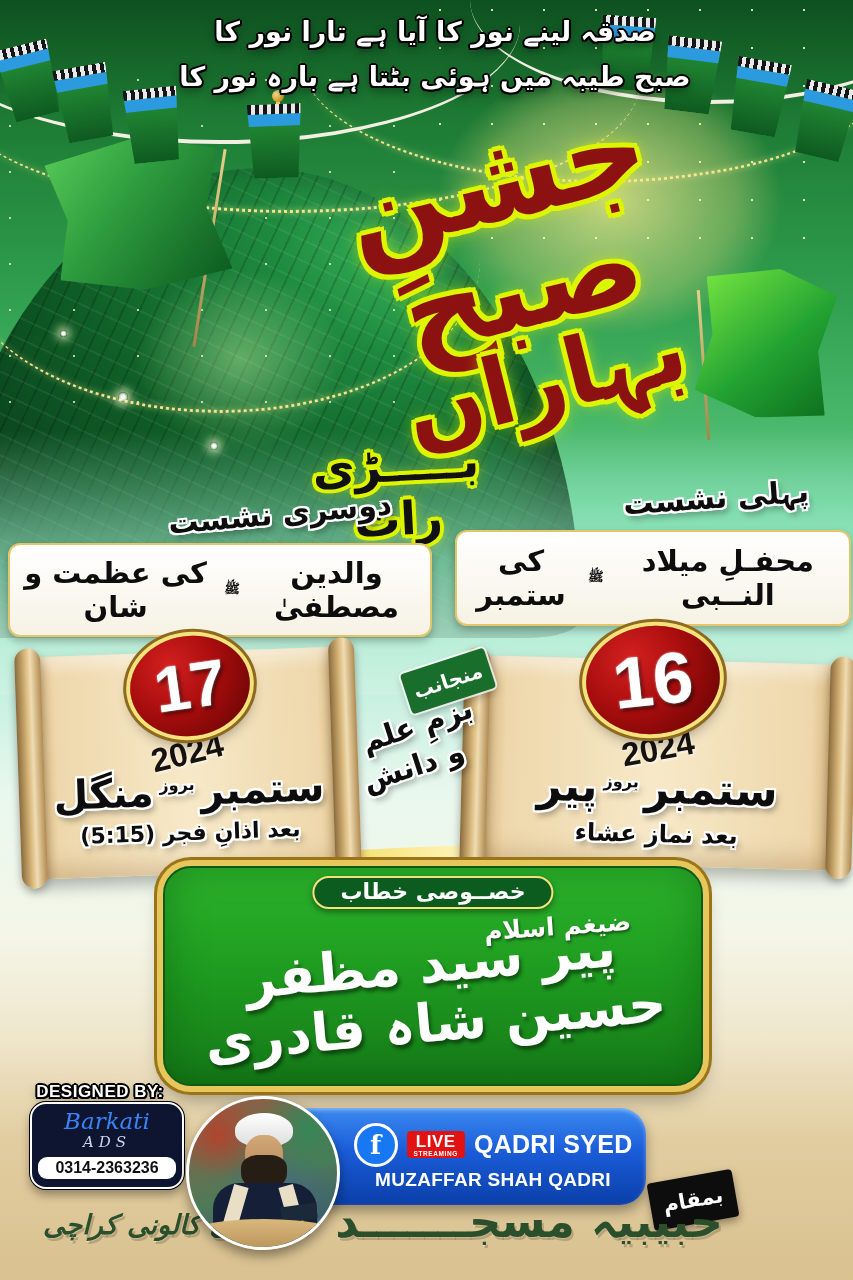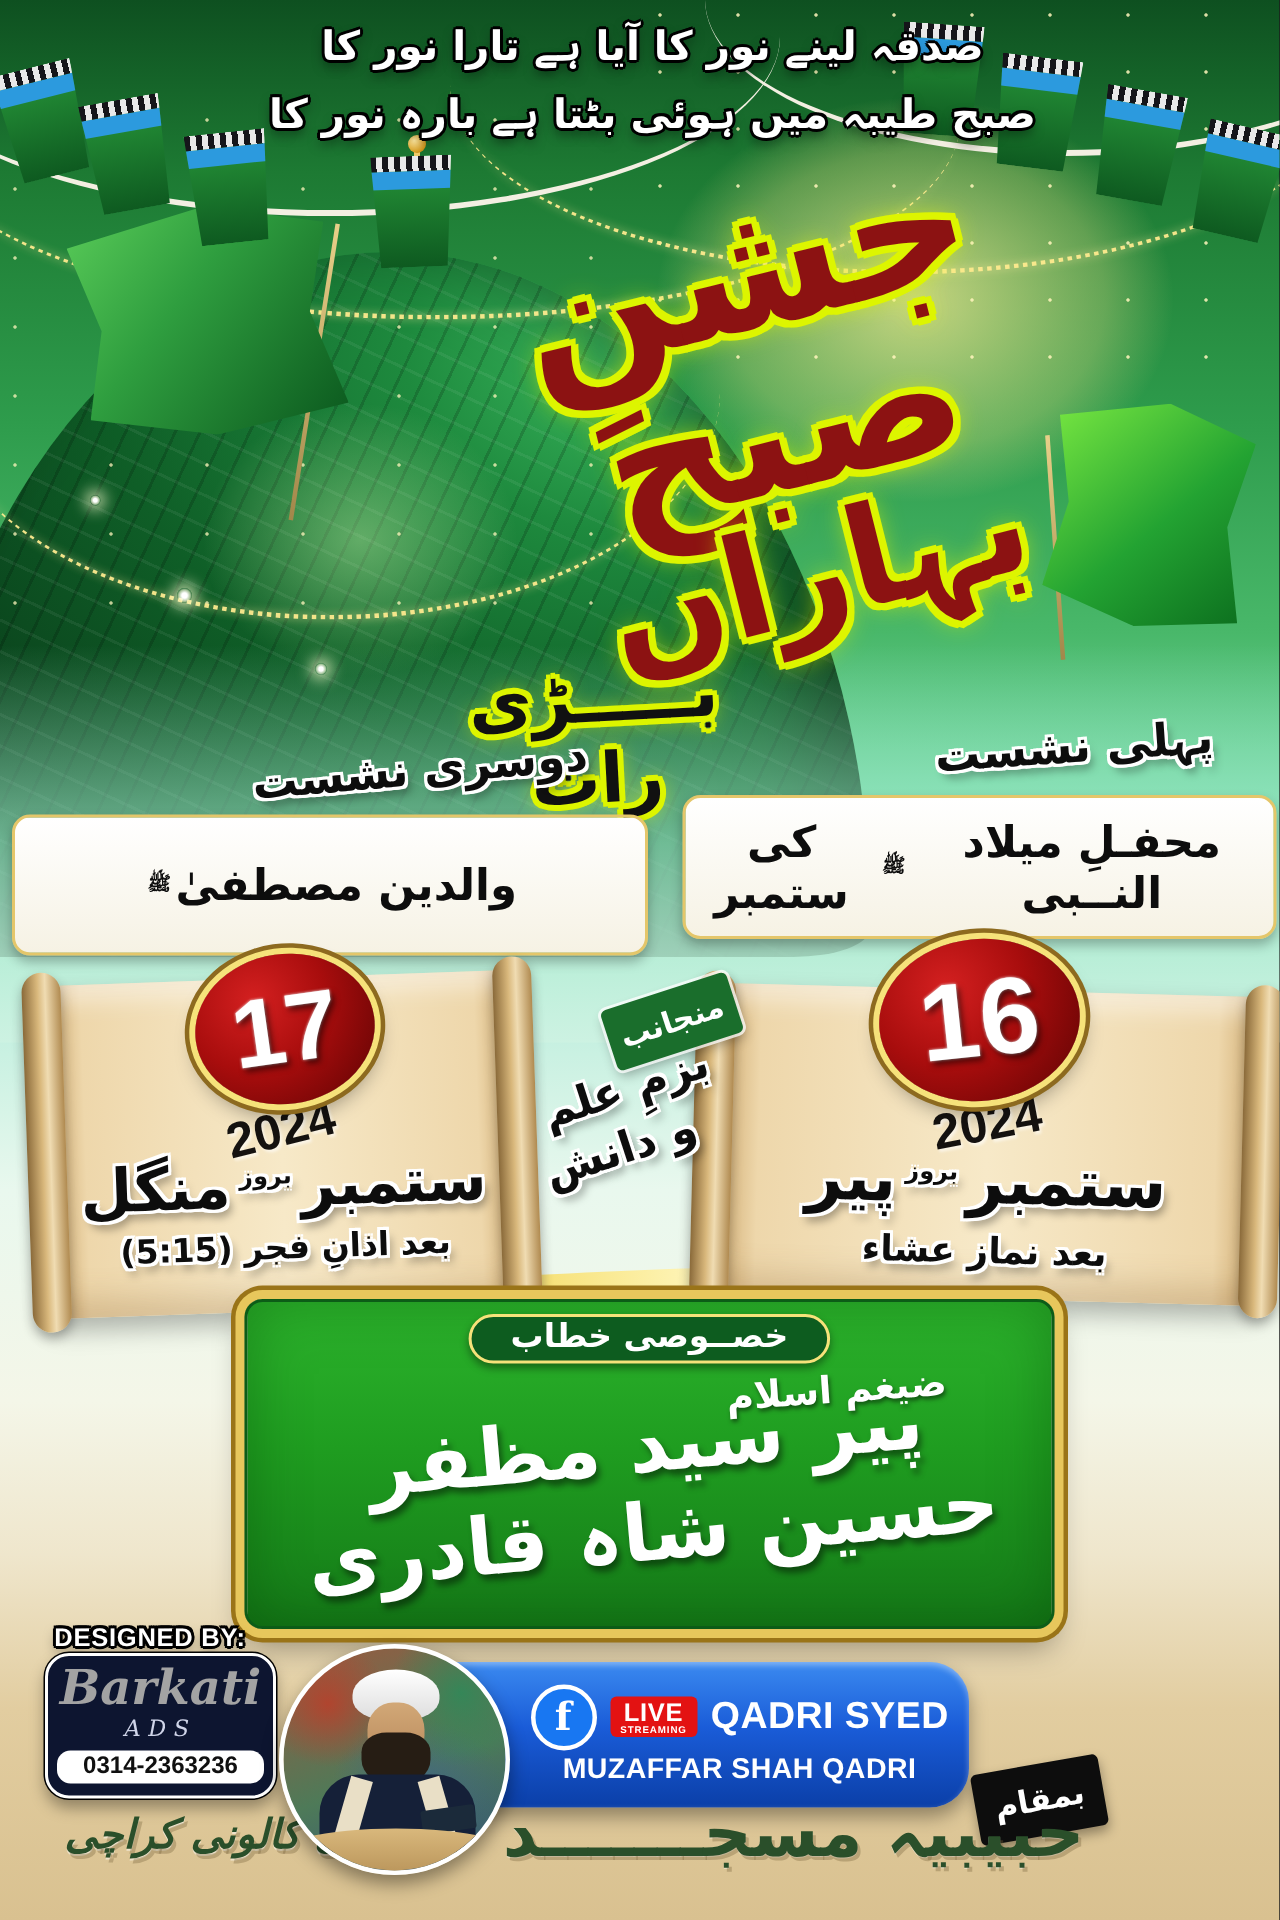--- a/index.html
+++ b/index.html
@@ -116,41 +116,41 @@
   
   .org-badge{left:404px;top:660px;width:88px;height:42px;z-index:7;transform:rotate(-18deg);
     background:#1a6e2c;color:#fff;font-size:20px;font-weight:bold;border-radius:4px;
     display:flex;align-items:center;justify-content:center;box-shadow:0 0 0 2px rgba(255,255,255,.75),0 4px 8px rgba(0,0,0,.3);}
   .org-name{left:338px;top:706px;width:170px;z-index:7;text-align:center;
     font-size:29px;font-weight:bold;line-height:1.3;transform:rotate(-18deg);}
   .org-name .shift{display:block;transform:translateX(-16px);}
   
   .gold-swoosh{left:225px;top:845px;width:500px;height:16px;z-index:5;border-radius:50%;transform:rotate(-2deg);
     background:linear-gradient(90deg,transparent,#f7e27a 28%,#fff7c0 50%,#caa53a 72%,transparent);}
-  .banner{left:163px;top:866px;width:536px;height:216px;z-index:6;border-radius:12px;
+  .banner{left:163px;top:866px;width:536px;height:216px;z-index:6;border-radius:28px;
     background:linear-gradient(180deg,#2cb32c 0%,#1f9d20 45%,#157a18 100%);
     border:2px solid #0c5c17;
     box-shadow:0 0 0 6px #e7c75c,0 0 0 9px #9a7418,0 12px 20px rgba(0,0,0,.35),
       inset 0 0 40px rgba(0,60,0,.35);}
   .banner-pill{position:absolute;left:50%;top:8px;transform:translateX(-50%);
     background:#0d5c1f;border:2px solid var(--goldlight);border-radius:20px;
     padding:1px 26px 3px;color:#fff;font-size:22px;font-weight:bold;white-space:nowrap;
     box-shadow:0 3px 6px rgba(0,0,0,.4);}
   .banner-pre{position:absolute;right:70px;top:44px;color:#fff;font-size:25px;font-weight:bold;
     transform:rotate(-4deg);text-shadow:1px 2px 3px rgba(0,0,0,.5);}
   .banner-name{position:absolute;left:18px;right:18px;top:66px;text-align:center;
     color:#fff;font-size:53px;font-weight:800;line-height:1.12;transform:rotate(-5deg);
     text-shadow:2px 4px 4px rgba(0,0,0,.45);}
   
   .db-head{left:30px;top:1082px;width:140px;z-index:8;text-align:center;
     font-family:"Liberation Sans",sans-serif;font-size:17px;font-weight:800;letter-spacing:.5px;}
   .db-box{left:30px;top:1102px;width:138px;z-index:8;background:#0d1530;
     border:2px solid #fff;border-radius:16px;box-shadow:0 0 0 1px #000,0 6px 10px rgba(0,0,0,.35);
     text-align:center;padding:5px 6px 8px;}
-  .db-brand{font-family:"DejaVu Serif",serif;font-style:italic;font-size:32px;color:#a3a3a3;line-height:1.05;font-weight:bold;}
+  .db-brand{font-family:"DejaVu Serif",serif;font-style:italic;font-size:23px;color:#3b82f6;line-height:1.05;}
   .db-sub{font-family:"DejaVu Serif",serif;font-style:italic;font-size:15px;color:#cfd4e8;letter-spacing:5px;}
   .db-phone{margin-top:6px;background:#fff;border-radius:9px;color:#101010;
     font-family:"Liberation Sans",sans-serif;font-size:16px;font-weight:800;padding:2px 0;}
   
   .live-bar{left:256px;top:1108px;width:390px;height:97px;z-index:8;border-radius:26px;
     background:linear-gradient(180deg,var(--barblue1) 0%,#1a5cd8 45%,var(--barblue2) 100%);
     box-shadow:0 6px 12px rgba(0,0,0,.35), inset 0 2px 4px rgba(255,255,255,.4);
     display:flex;flex-direction:column;align-items:center;justify-content:center;
     padding-left:84px;box-sizing:border-box;color:#fff;
     font-family:"Liberation Sans",sans-serif;font-weight:800;}
@@ -246,20 +246,21 @@
   <div class="abs sess-label r rtl outline-white">پہلی نشست</div>
   <div class="abs sess-box r rtl">
     <span>محفـلِ میلاد النــبی</span>
     <span class="hon">ﷺ</span>
     <span>کی ستمبر</span>
   </div>
   <div class="abs sess-label l rtl outline-white">دوسری نشست</div>
   <div class="abs sess-box l rtl">
     <span>والدین مصطفیٰ</span>
     <span class="hon">ﷺ</span>
+    <span>کی عظمت و شان</span>
   </div>
 
   <div class="abs scroll r">
     <div class="scroll-inner rtl">
       <span class="year">2024</span>
       <div class="date-main outline-white">
         <span>ستمبر</span><span class="broz">بروز</span><span>پیر</span>
       </div>
       <div class="date-time outline-white">بعد نماز عشاء</div>
     </div>

